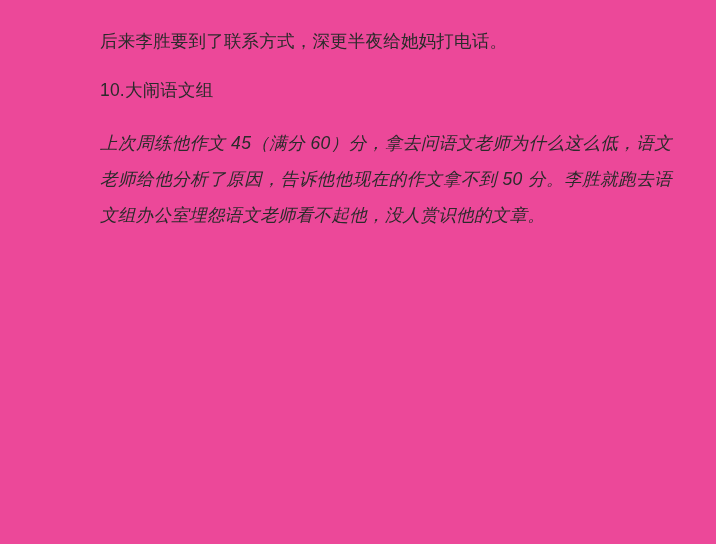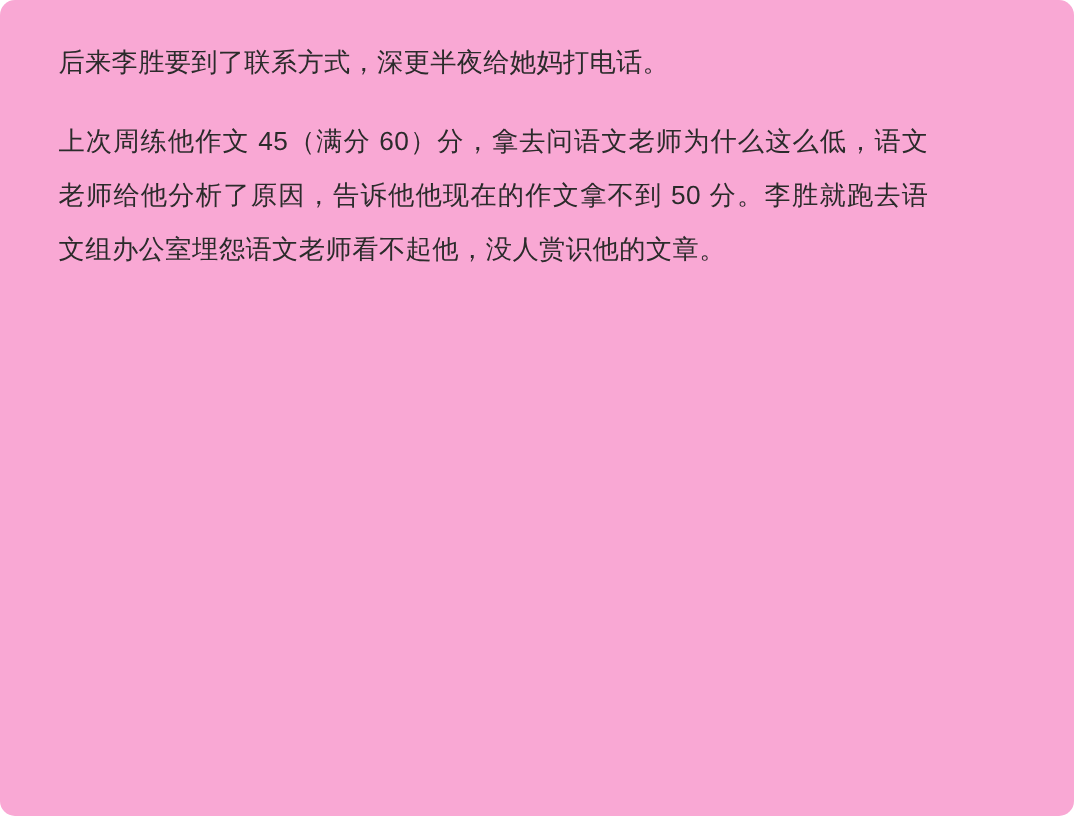--- a/index.html
+++ b/index.html
@@ -12,23 +12,22 @@
     background: #ffffff;
     font-family: "Liberation Sans", sans-serif;
     color: #222222;
     overflow: hidden;
   }
   .page {
     position: relative;
     width: 716px;
     height: 544px;
     box-sizing: border-box;
-    padding: 18px 44px 0 39px;
-    background: #f9a8d4;
-    border-radius: 10px;
+    padding: 18px 44px 0 100px;
+    background: #ec4899;
   }
   .para {
     margin: 0 0 0 0;
     color: #2b2b2b;
   }
   .lead {
     font-size: 17.5px;
     line-height: 1.55;
     letter-spacing: 0.2px;
     margin-top: 10px;
@@ -50,36 +49,38 @@
   }
   .body-block {
     font-size: 17.5px;
     line-height: 2.05;
     letter-spacing: 0.3px;
     color: #2b2b2b;
     margin-bottom: 16px;
     text-align: justify;
     text-justify: inter-ideograph;
     max-width: 580px;
+    font-style: italic;
   }
   .small-block {
     font-size: 13.5px;
     line-height: 2.05;
     letter-spacing: 0.3px;
     color: #3a3a3a;
     max-width: 560px;
     text-align: justify;
     text-justify: inter-ideograph;
   }
 </style>
 </head>
 <body>
 
 <div class="page">
 
   <p class="para lead">后来李胜要到了联系方式，深更半夜给她妈打电话。</p>
 
 
+  <p class="para heading">10.大闹语文组</p>
 
   <p class="para body-block">上次周练他作文 45（满分 60）分，拿去问语文老师为什么这么低，语文老师给他分析了原因，告诉他他现在的作文拿不到 50 分。李胜就跑去语文组办公室埋怨语文老师看不起他，没人赏识他的文章。</p>
 
 
 </div>
 
 </body></html>

